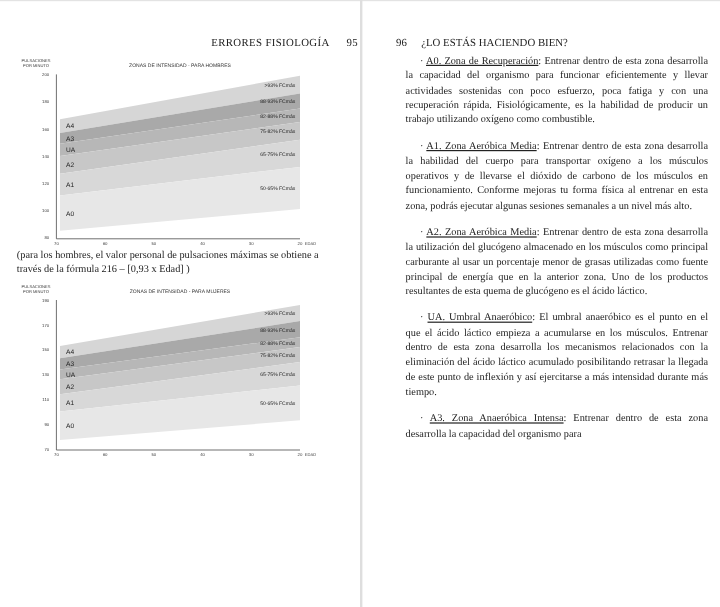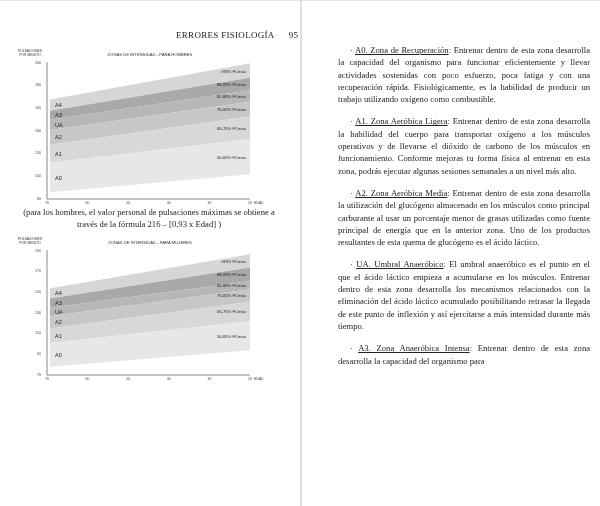--- a/index.html
+++ b/index.html
@@ -7,21 +7,21 @@
   .topline{position:absolute;left:0;top:0;width:600px;height:1px;background:#e3e3e3;}
   .divider{position:absolute;left:300px;top:0;width:2px;height:506px;background:#dedede;}
   .page{position:absolute;top:0;height:431px;}
   .left{left:0;width:300px;}
   .right{left:302px;width:298px;}
   .runhead-l{position:absolute;top:30px;left:176px;font-size:9px;letter-spacing:0.3px;}
   .runhead-l .num{margin-left:14px;}
   .runhead-r{position:absolute;top:30px;left:28px;font-size:9px;}
   .runhead-r .num{margin-right:12px;}
   svg.chart{position:absolute;left:0;}
-  .caption{position:absolute;left:14px;width:270px;text-align:center;font-size:8.6px;line-height:12px;}
+  .caption{position:absolute;left:14px;width:270px;text-align:left;font-size:8.6px;line-height:12px;}
   .text{position:absolute;left:36px;top:44px;width:252px;font-size:8.6px;line-height:12.3px;text-align:justify;font-family:"Liberation Serif",serif;}
   .text p{margin:0 0 10px 0;text-indent:12px;}
   .term{text-decoration:underline;}
 </style>
 </head>
 <body>
 
 <div class="topline"></div>
 <div class="divider"></div>
 
@@ -106,20 +106,23 @@
       <text x="87.6" y="144" font-size="3.6" text-anchor="middle" fill="#444" font-family="&quot;Liberation Sans&quot;, sans-serif">60</text>
       <text x="128.2" y="144" font-size="3.6" text-anchor="middle" fill="#444" font-family="&quot;Liberation Sans&quot;, sans-serif">50</text>
       <text x="168.8" y="144" font-size="3.6" text-anchor="middle" fill="#444" font-family="&quot;Liberation Sans&quot;, sans-serif">40</text>
       <text x="209.4" y="144" font-size="3.6" text-anchor="middle" fill="#444" font-family="&quot;Liberation Sans&quot;, sans-serif">30</text>
       <text x="250" y="144" font-size="3.6" text-anchor="middle" fill="#444" font-family="&quot;Liberation Sans&quot;, sans-serif">20</text>
       <text x="254" y="144" font-size="3.4" fill="#444" font-family="&quot;Liberation Sans&quot;, sans-serif">EDAD</text>
     </svg>
 </div>
 
 <div class="page right">
+  <div class="runhead-r">
+    <span class="num">96</span><span>¿LO ESTÁS HACIENDO BIEN?</span>
+  </div>
   <div class="text">
     <p>· <span class="term">A0. Zona de Recuperación</span><span>: Entrenar dentro de esta zona desarrolla la capacidad del organismo para funcionar eficientemente y llevar actividades sostenidas con poco esfuerzo, poca fatiga y con una recuperación rápida. Fisiológicamente, es la habilidad de producir un trabajo utilizando oxígeno como combustible.</span></p>
-    <p>· <span class="term">A1. Zona Aeróbica Ligera</span><span>: Entrenar dentro de esta zona desarrolla la habilidad del cuerpo para transportar oxígeno a los músculos operativos y de llevarse el dióxido de carbono de los músculos en funcionamiento. Conforme mejoras tu forma física al entrenar en esta zona, podrás ejecutar algunas sesiones semanales a un nivel más alto.</span></p>
+    <p>· <span class="term">A1. Zona Aeróbica Media</span><span>: Entrenar dentro de esta zona desarrolla la habilidad del cuerpo para transportar oxígeno a los músculos operativos y de llevarse el dióxido de carbono de los músculos en funcionamiento. Conforme mejoras tu forma física al entrenar en esta zona, podrás ejecutar algunas sesiones semanales a un nivel más alto.</span></p>
     <p>· <span class="term">A2. Zona Aeróbica Media</span><span>: Entrenar dentro de esta zona desarrolla la utilización del glucógeno almacenado en los músculos como principal carburante al usar un porcentaje menor de grasas utilizadas como fuente principal de energía que en la anterior zona. Uno de los productos resultantes de esta quema de glucógeno es el ácido láctico.</span></p>
     <p>· <span class="term">UA. Umbral Anaeróbico</span><span>: El umbral anaeróbico es el punto en el que el ácido láctico empieza a acumularse en los músculos. Entrenar dentro de esta zona desarrolla los mecanismos relacionados con la eliminación del ácido láctico acumulado posibilitando retrasar la llegada de este punto de inflexión y así ejercitarse a más intensidad durante más tiempo.</span></p>
     <p>· <span class="term">A3. Zona Anaeróbica Intensa</span><span>: Entrenar dentro de esta zona desarrolla la capacidad del organismo para</span></p>
   </div>
 </div>
 
 </body></html>

